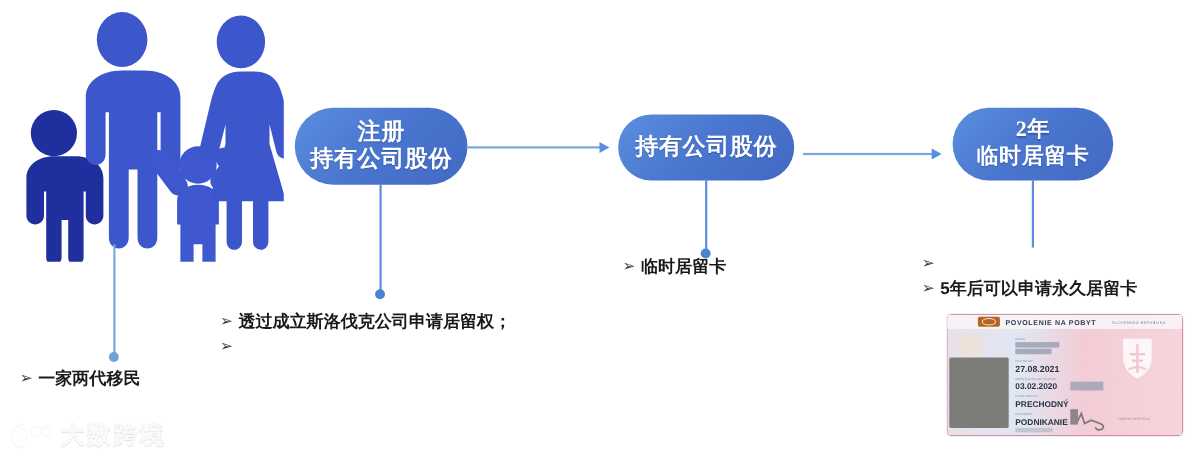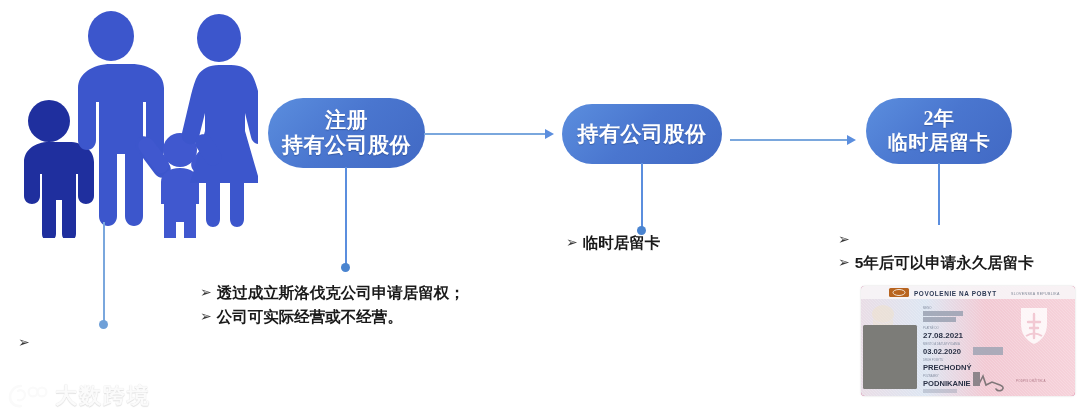--- a/index.html
+++ b/index.html
@@ -181,31 +181,31 @@
 
   <div class="node" id="node-card">
     <span class="l1">2年</span>
     <span class="l2">临时居留卡</span>
   </div>
   <div class="vline" style="left:938px; top:163px; height:62px;"></div>
 
   <div class="bullets" id="bullets-family">
     <div class="row">
       <span class="mark">➢</span>
+      <span>一家两代移民</span>
     </div>
   </div>
 
   <div class="bullets" id="bullets-register">
     <div class="row">
       <span class="mark">➢</span>
       <span>透过成立斯洛伐克公司申请居留权；</span>
     </div>
     <div class="row">
       <span class="mark">➢</span>
-      <span>公司可实际经营或不经营。</span>
     </div>
   </div>
 
   <div class="bullets" id="bullets-shares">
     <div class="row">
       <span class="mark">➢</span>
       <span>临时居留卡</span>
     </div>
   </div>
 

